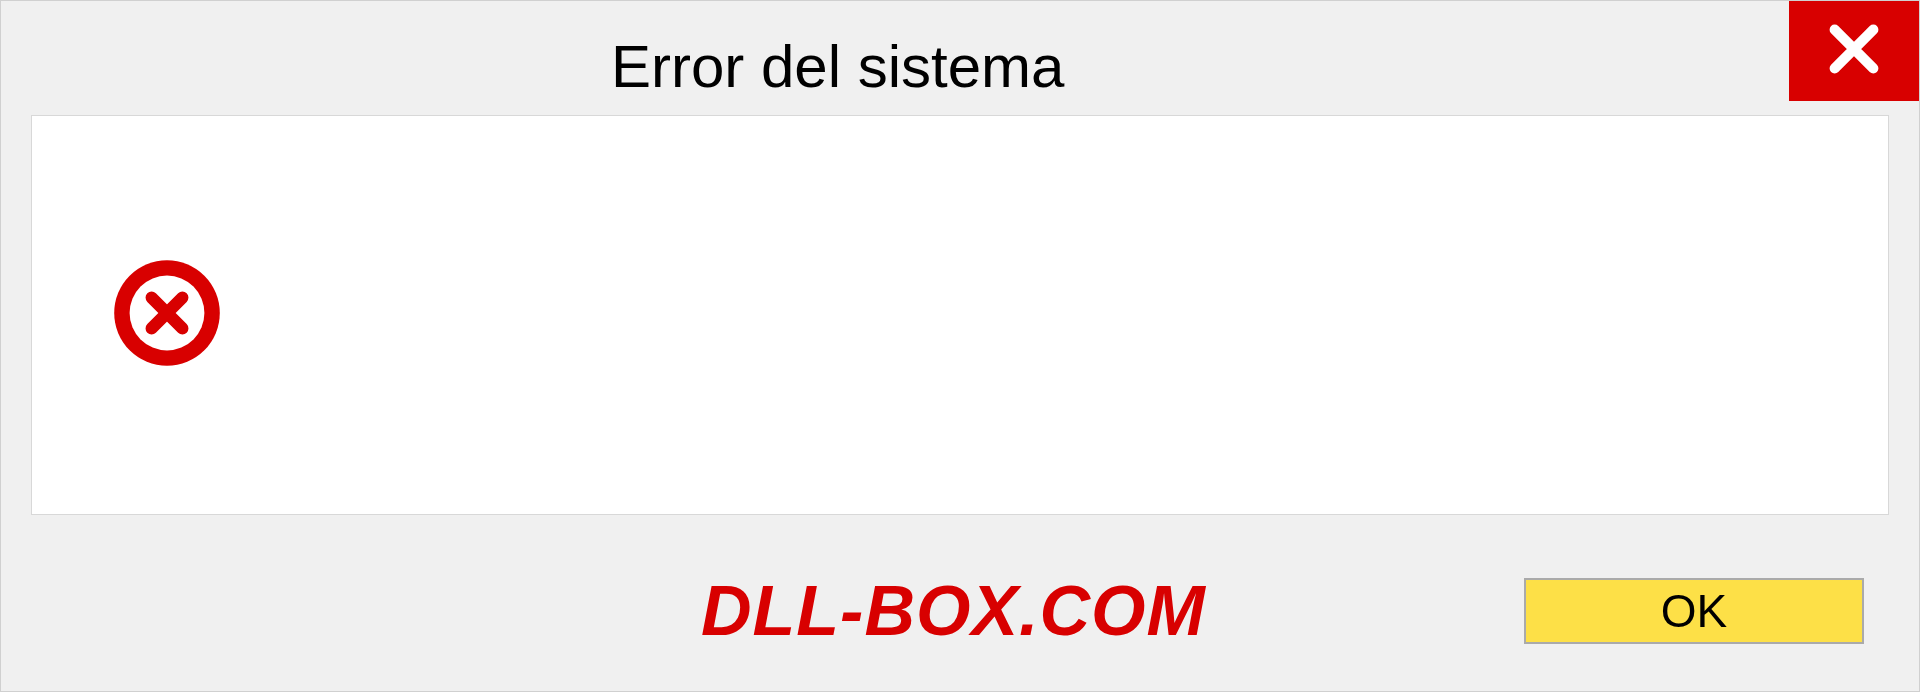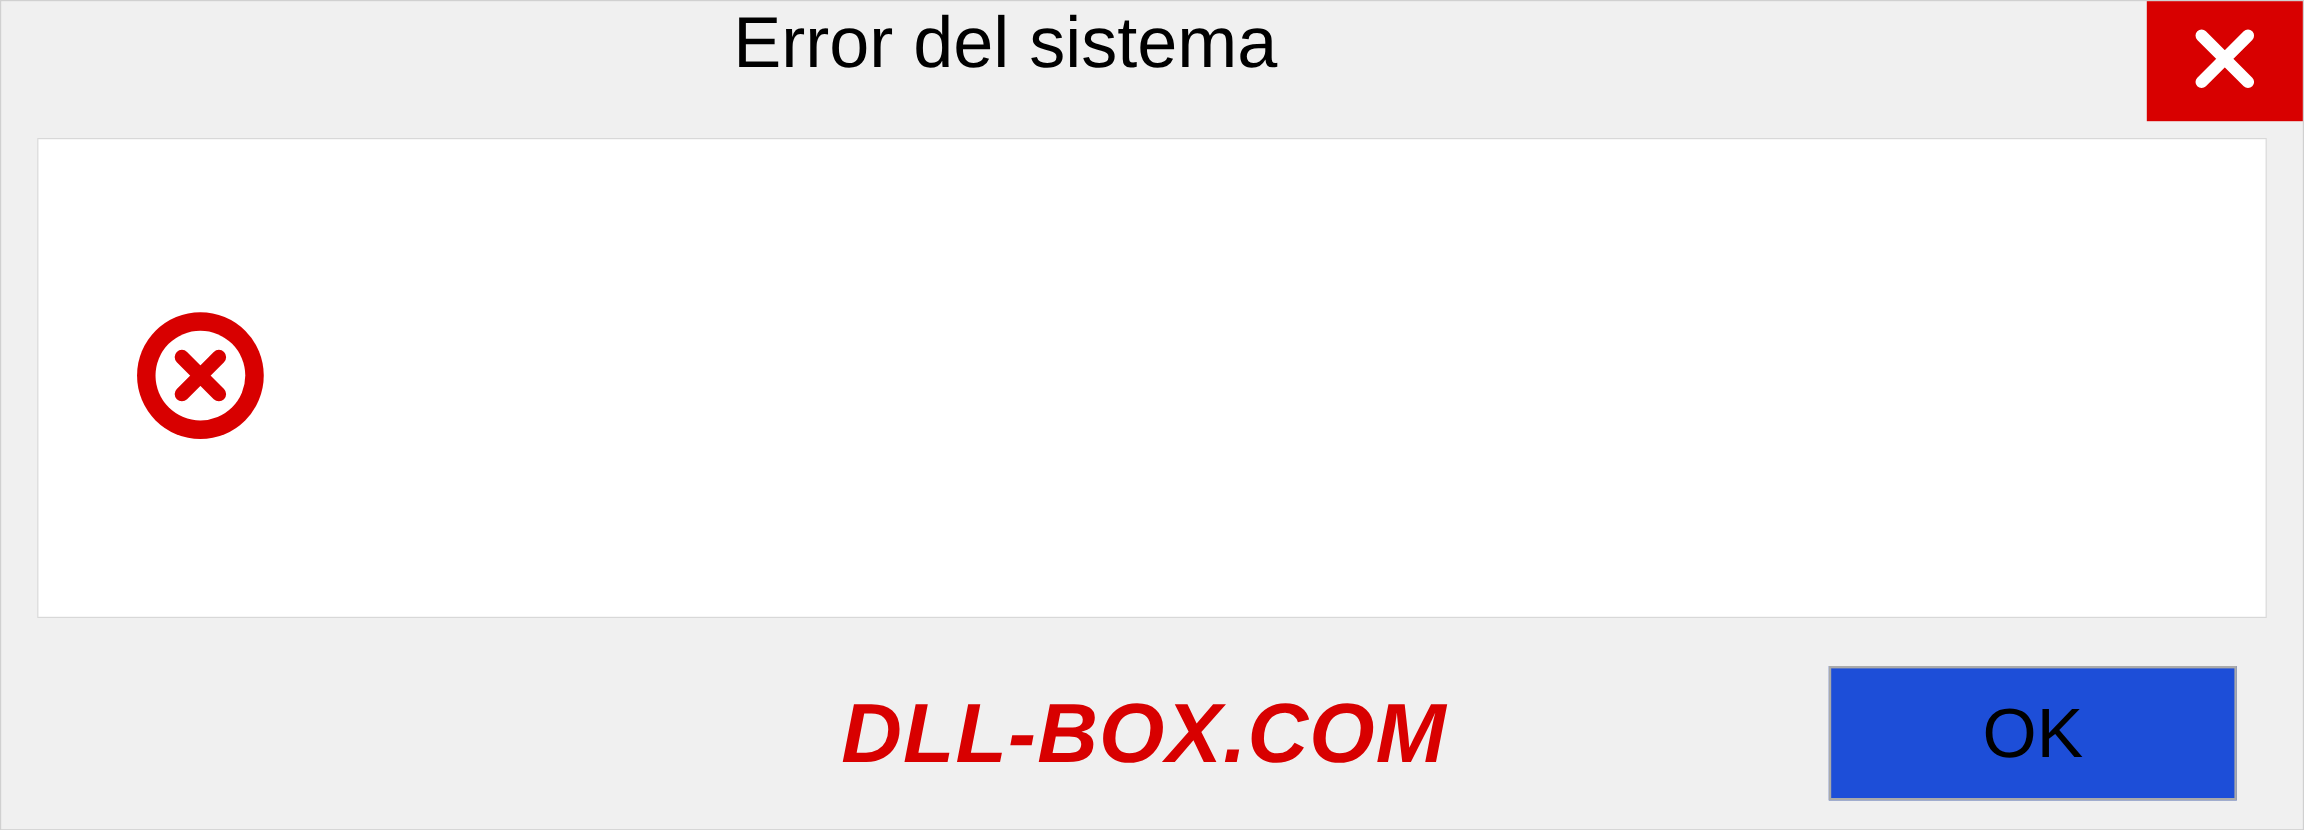--- a/index.html
+++ b/index.html
@@ -17,21 +17,21 @@
     .dialog {
       width: 1920px;
       height: 692px;
       background: #f0f0f0;
       position: relative;
       border: 1px solid #d0d0d0;
     }
     .titlebar {
       height: 100px;
       display: flex;
-      align-items: flex-start;
+      align-items: flex-end;
       justify-content: space-between;
       padding-left: 610px;
       position: relative;
     }
     .title {
       font-size: 60px;
       font-weight: 400;
       color: #000;
     }
     .close-btn {
@@ -88,24 +88,24 @@
     .watermark {
       font-size: 70px;
       font-weight: 900;
       font-style: italic;
       color: #d80000;
       letter-spacing: 1px;
       font-family: Arial, sans-serif;
     }
     .ok-btn {
       width: 340px;
-      height: 112px;
-      background: #1d4ed8;
+      height: 66px;
+      background: #fde047;
       border: 2px solid #aaaaaa;
-      font-size: 58px;
+      font-size: 46px;
       color: #000;
       cursor: pointer;
       display: flex;
       align-items: center;
       justify-content: center;
       font-family: "Segoe UI", Tahoma, Arial, sans-serif;
     }
   </style>
 </head>
 <body>

